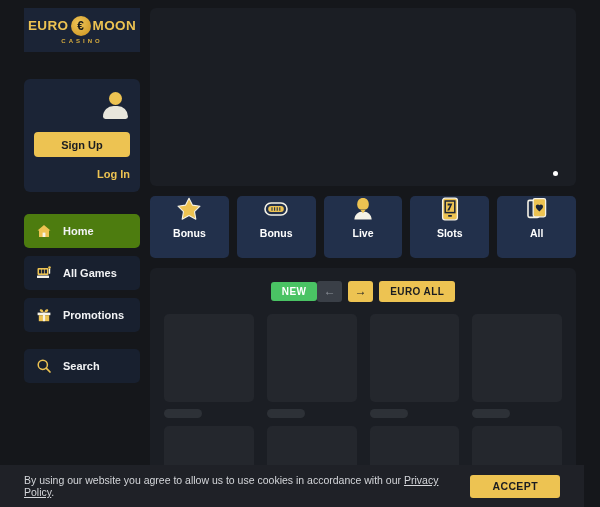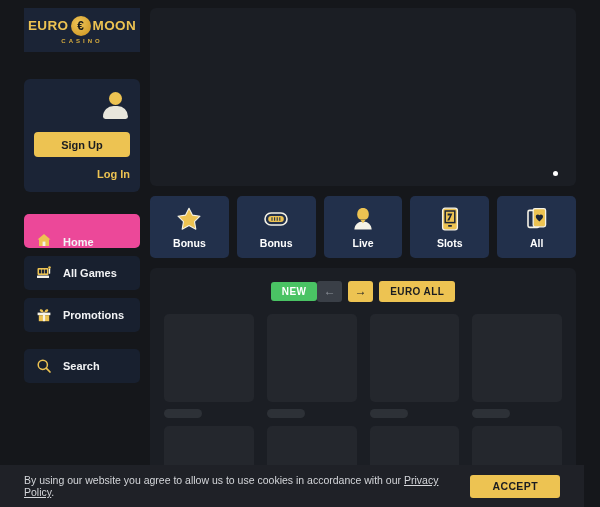--- a/index.html
+++ b/index.html
@@ -102,21 +102,21 @@
   .nav-item {
     width: 116px; height: 34px;
     background: #18202f;
     border-radius: 5px;
     display: flex; align-items: center;
     padding-left: 12px;
     gap: 11px;
     margin-bottom: 8px;
     cursor: pointer;
   }
-  .nav-item.active { background: #ec4899; align-items: flex-end; }
+  .nav-item.active { background: #4d7c0f; }
   .nav-item.spaced { margin-top: 9px; }
   .nav-label { color: #f2f3f5; font-size: 11px; font-weight: bold; }
   .nav-icon { width: 16px; height: 16px; display: flex; align-items: center; justify-content: center; }
 
   
   .main {
     flex: 1;
     padding: 8px 24px 0 0;
     display: flex; flex-direction: column;
     gap: 10px;
@@ -134,21 +134,21 @@
     display: flex; gap: 5px;
   }
   .dot { width: 5px; height: 5px; border-radius: 50%; background: #ffffff; }
 
   .cats { display: flex; gap: 8px; flex: 0 0 62px; }
   .cat {
     flex: 1;
     background: #22304b;
     border-radius: 5px;
     display: flex; flex-direction: column;
-    align-items: center; justify-content: center;
+    align-items: center; 
     gap: 5px;
     cursor: pointer;
     height: 62px;
   }
   .cat-label { color: #ffffff; font-size: 10.5px; font-weight: bold; }
   .cat-icon { width: 26px; height: 26px; display: flex; align-items: center; justify-content: center; }
 
   .games-panel {
     background: #1b1e24;
     border-radius: 6px;

